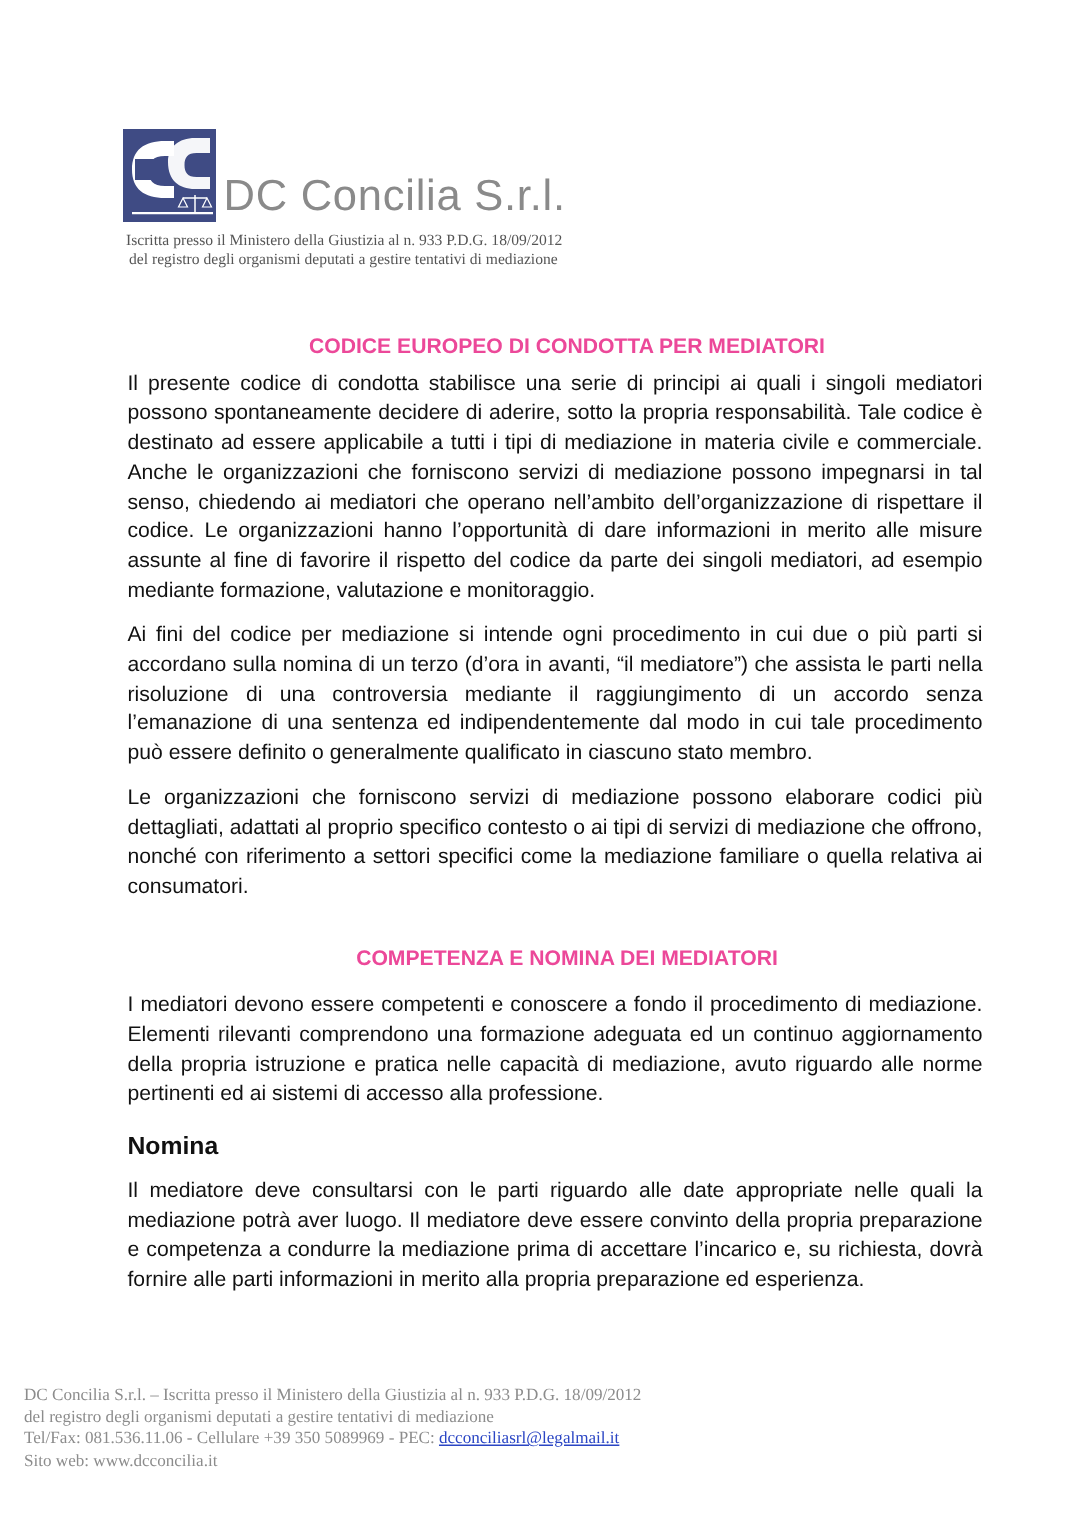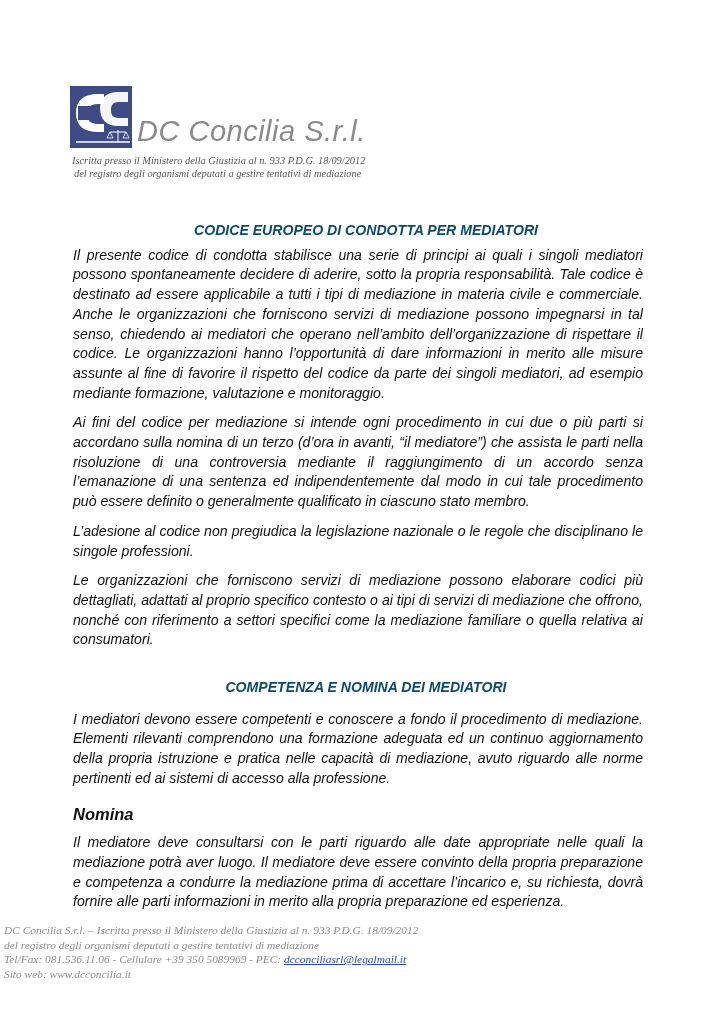--- a/index.html
+++ b/index.html
@@ -1,30 +1,30 @@
 <!DOCTYPE html>
 <html><head>
   <meta charset="utf-8">
   <style>
     html, body { margin: 0; padding: 0; background: #ffffff; }
     body { width: 724px; height: 1024px; position: relative; overflow: hidden; }
-    .page { position: absolute; left: 4px; top: 0; width: 625px; height: 1024px; background: #fff; font-style: italic; }
+    .page { position: absolute; left: 16px; top: 0; width: 625px; height: 1024px; background: #fff; }
 
     
     .logo-wrap { position: absolute; left: 66px; top: 86px; width: 300px; height: 100px; }
     .logo-mark { position: absolute; left: 0; top: 0; width: 62px; height: 62px; background: #3f4b84; overflow: hidden; }
     .logo-mark svg { display: block; }
     .logo-name { position: absolute; left: 67px; top: 29px; font-family: "Liberation Sans", sans-serif; font-size: 29px; color: #8a8a8a; letter-spacing: 0.5px; white-space: nowrap; }
     .logo-reg { position: absolute; left: 0; top: 68px; font-family: "Liberation Serif", serif; font-size: 10.4px; color: #555; line-height: 13px; white-space: nowrap; }
     .logo-reg div { padding-left: 2px; }
     .logo-reg div + div { padding-left: 4px; }
 
     
     .content { position: absolute; left: 69px; top: 221px; width: 586px; font-family: "Liberation Sans", sans-serif; font-size: 14.1px; line-height: 19.7px; color: #111; }
-    .section-title { text-align: center; font-weight: bold; color: #0c4a6e; font-size: 14.1px; margin: 0 0 5px 0; }
+    .section-title { text-align: center; font-weight: bold; color: #ec4899; font-size: 14.1px; margin: 0 0 5px 0; }
     .para { text-align: justify; margin: 0 16px 10px 0; }
     .sub-title { font-weight: bold; margin: 0 0 9px 0; }
     .title-2 { margin-top: 28px; margin-bottom: 12px; }
 
     
     .footer { position: absolute; left: 0; top: 923px; width: 724px; text-align: left; font-family: "Liberation Serif", serif; font-size: 11.4px; line-height: 14.6px; color: #8c8c8c; }
     .footer a { color: #2a45c4; text-decoration: underline; margin-top: 21px; }
   </style>
 </head>
 <body>
@@ -52,21 +52,20 @@
     <div class="logo-reg">
       <div>Iscritta presso il Ministero della Giustizia al n. 933 P.D.G. 18/09/2012</div>
       <div>del registro degli organismi deputati a gestire tentativi di mediazione</div>
     </div>
   </div>
 
   <div class="content">
     <h2 class="section-title">CODICE EUROPEO DI CONDOTTA PER MEDIATORI</h2>
     <p class="para">Il presente codice di condotta stabilisce una serie di principi ai quali i singoli mediatori possono spontaneamente decidere di aderire, sotto la propria responsabilità. Tale codice è destinato ad essere applicabile a tutti i tipi di mediazione in materia civile e commerciale. Anche le organizzazioni che forniscono servizi di mediazione possono impegnarsi in tal senso, chiedendo ai mediatori che operano nell’ambito dell’organizzazione di rispettare il codice. Le organizzazioni hanno l’opportunità di dare informazioni in merito alle misure assunte al fine di favorire il rispetto del codice da parte dei singoli mediatori, ad esempio mediante formazione, valutazione e monitoraggio.</p>
     <p class="para">Ai fini del codice per mediazione si intende ogni procedimento in cui due o più parti si accordano sulla nomina di un terzo (d’ora in avanti, “il mediatore”) che assista le parti nella risoluzione di una controversia mediante il raggiungimento di un accordo senza l’emanazione di una sentenza ed indipendentemente dal modo in cui tale procedimento può essere definito o generalmente qualificato in ciascuno stato membro.</p>
-    <p class="para">L’adesione al codice non pregiudica la legislazione nazionale o le regole che disciplinano le singole professioni.</p>
     <p class="para">Le organizzazioni che forniscono servizi di mediazione possono elaborare codici più dettagliati, adattati al proprio specifico contesto o ai tipi di servizi di mediazione che offrono, nonché con riferimento a settori specifici come la mediazione familiare o quella relativa ai consumatori.</p>
 
     <h2 class="section-title title-2">COMPETENZA E NOMINA DEI MEDIATORI</h2>
 
     <p class="para" style="margin-bottom:16px;">I mediatori devono essere competenti e conoscere a fondo il procedimento di mediazione. Elementi rilevanti comprendono una formazione adeguata ed un continuo aggiornamento della propria istruzione e pratica nelle capacità di mediazione, avuto riguardo alle norme pertinenti ed ai sistemi di accesso alla professione.</p>
 
     <h3 class="sub-title">Nomina</h3>
     <p class="para">Il mediatore deve consultarsi con le parti riguardo alle date appropriate nelle quali la mediazione potrà aver luogo. Il mediatore deve essere convinto della propria preparazione e competenza a condurre la mediazione prima di accettare l’incarico e, su richiesta, dovrà fornire alle parti informazioni in merito alla propria preparazione ed esperienza.</p>
   </div>
 

